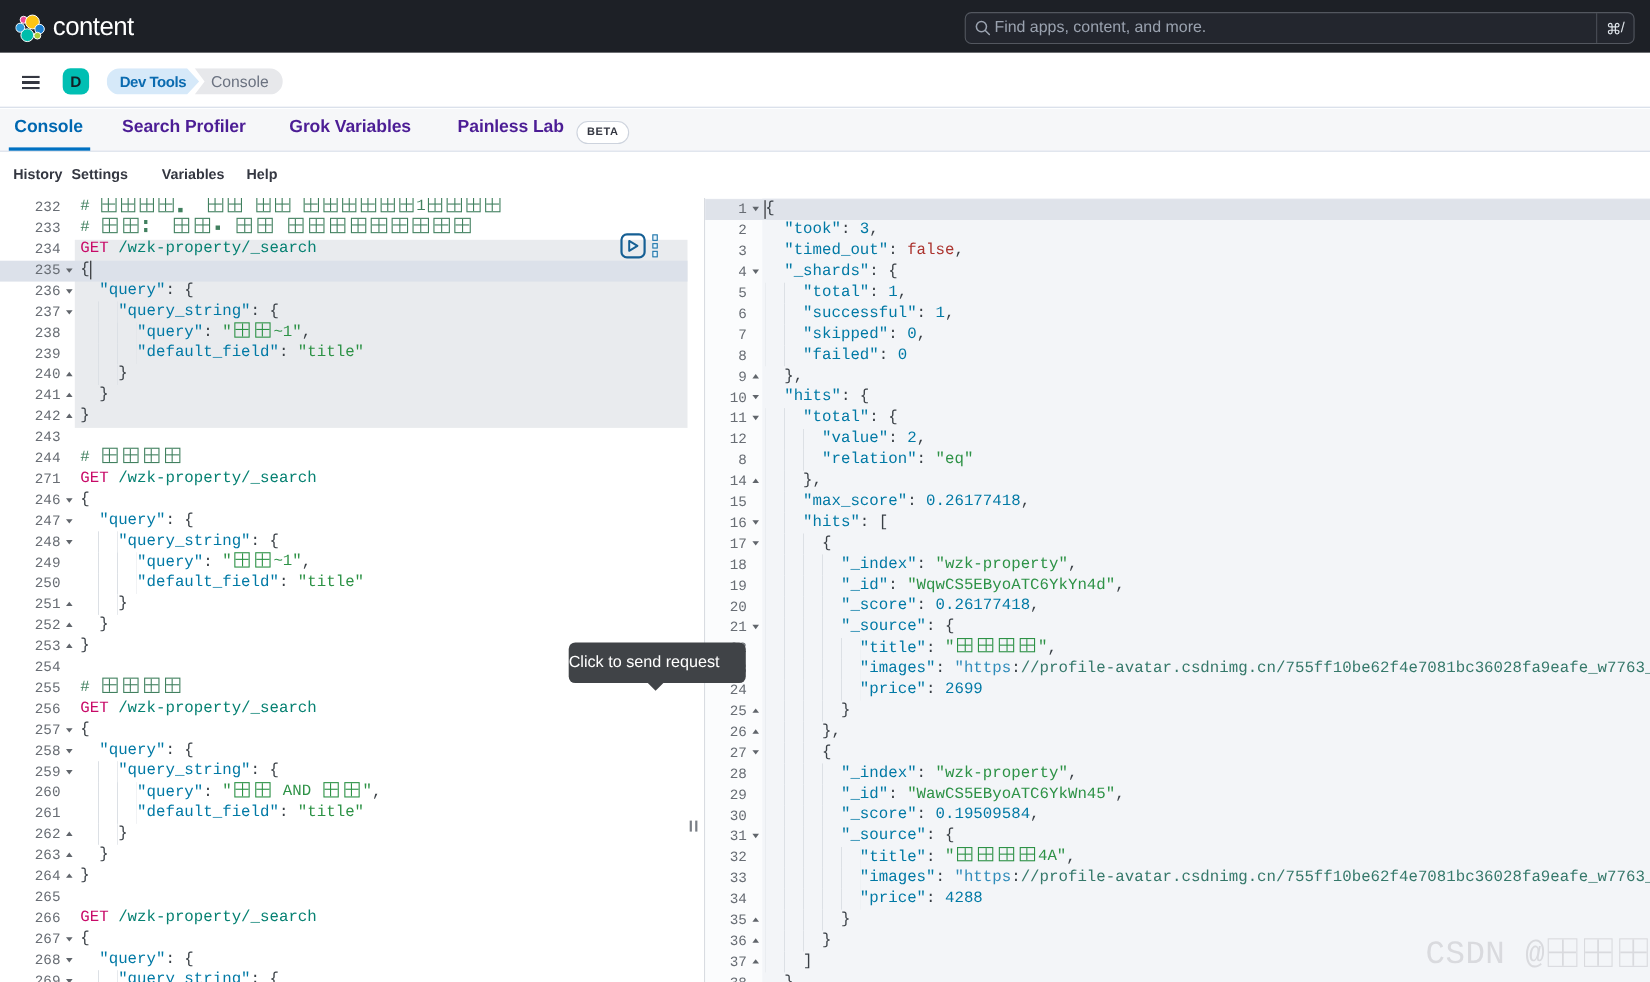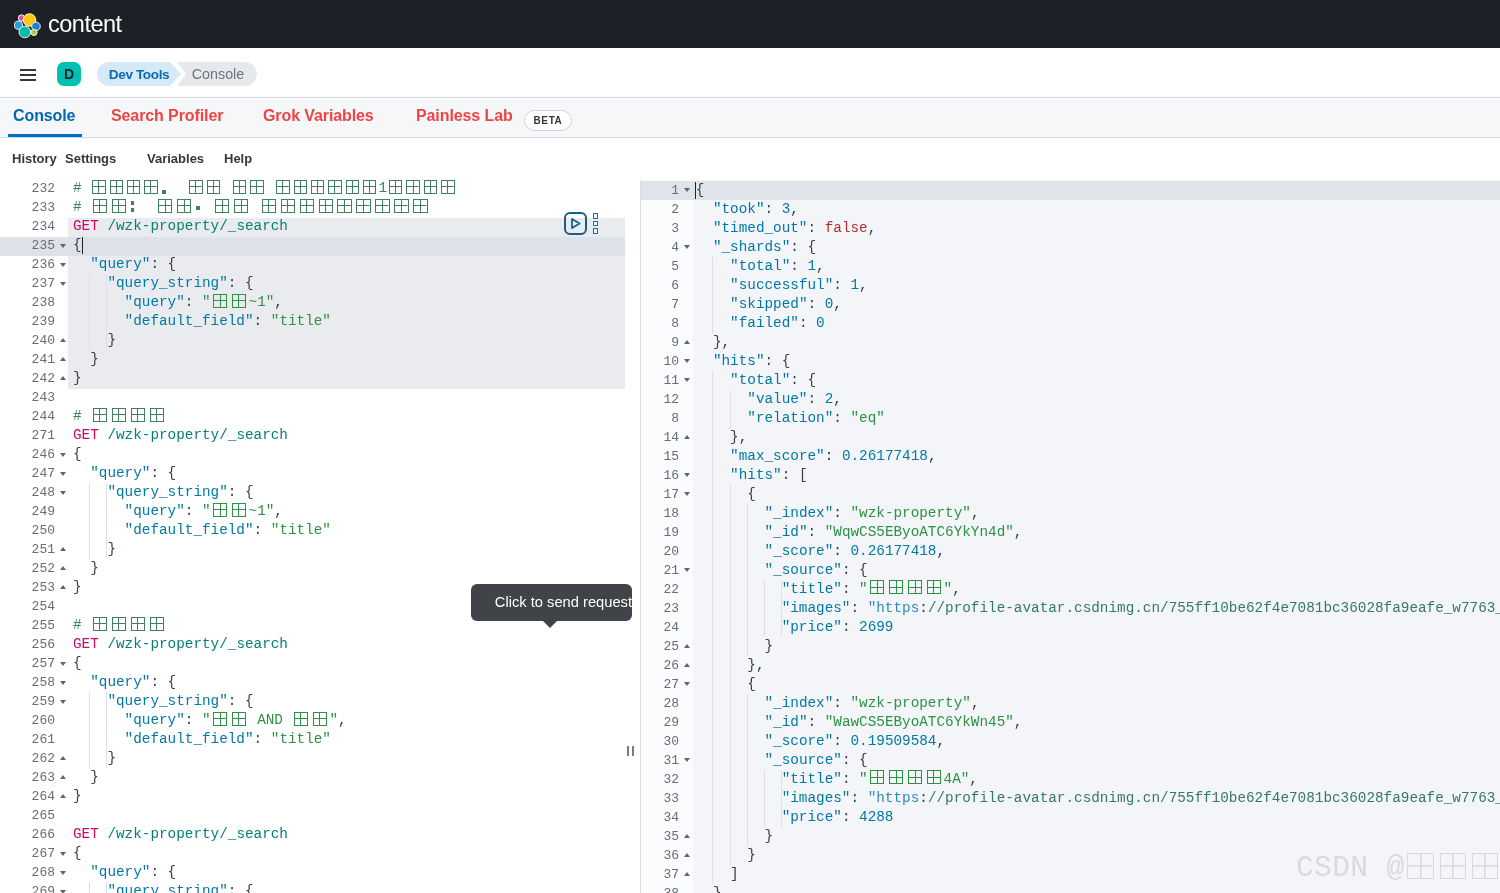--- a/index.html
+++ b/index.html
@@ -19,21 +19,21 @@
 .tbar{position:absolute;left:0;top:48px;width:1500px;height:50px;background:#fff;
   border-bottom:1px solid #d3dae6}
 .burger{position:absolute;left:20px;top:20.5px;width:16px;height:12px;
   background:linear-gradient(#343741 0 2px,transparent 2px 5px,#343741 5px 7px,transparent 7px 10px,#343741 10px 12px)}
 .space{position:absolute;left:57px;top:14px;width:24px;height:24px;border-radius:7px;
   background:#00bfb3;color:#122025;font-weight:bold;font-size:14px;text-align:center;line-height:24px}
 .crumbs{position:absolute;left:97px;top:14px}
 
 .tstrip{position:absolute;left:0;top:99px;width:1500px;height:39px;background:#f6f7f9;
   border-bottom:1px solid #d3dae6}
-.tstrip .tab{position:absolute;top:8px;font-size:16px;font-weight:bold;color:#ef4444;letter-spacing:-0.1px}
+.tstrip .tab{position:absolute;top:8px;font-size:16px;font-weight:bold;color:#4c1d95;letter-spacing:-0.1px}
 .tab.act{color:#0068b1}
 .underl{position:absolute;left:8px;top:35px;width:74px;height:3px;background:#0071c2}
 .beta{position:absolute;left:524px;top:11px;width:48px;height:21px;border:1px solid #cdd3dd;
   border-radius:11px;background:#fff;font-size:10px;font-weight:bold;letter-spacing:.6px;
   color:#343741;text-align:center;line-height:19px}
 
 .mrow{position:absolute;left:0;top:138px;width:1264px;height:42px;background:#fff}
 .mrow span{position:absolute;top:13px;font-size:13px;font-weight:bold;color:#343741}
 
 .ed{position:absolute;left:0;top:180px;width:1500px;height:713px;background:#fff;overflow:hidden;
@@ -74,22 +74,22 @@
 .hc{display:inline-block;width:4px;height:4.5px;margin:0 12.6px 0 2.4px;background:currentColor;vertical-align:-2px}
 .hd{display:inline-block;width:4px;height:4.5px;margin:0 12.6px 0 2.4px;background:currentColor;vertical-align:1px}
 .hl{display:inline-block;width:3.8px;height:11px;margin:0 12.8px 0 2.4px;vertical-align:-1px;
   background:linear-gradient(currentColor 0 3.8px,transparent 3.8px 7.2px,currentColor 7.2px 11px)}
 
 .play{position:absolute;left:564px;top:32px;width:23px;height:23px;border:2px solid #155f94;border-radius:6px}
 .play svg{position:absolute;left:3px;top:3px}
 .kebab{position:absolute;left:592.5px;top:33px}
 .kebab i{display:block;width:5.5px;height:5.5px;border:1.6px solid #1a72a8;background:#eaf5fc;margin-bottom:2px;box-sizing:border-box}
 
-.tip{position:absolute;left:471px;top:404px;width:161px;height:37px;background:#404347;border-radius:6px;
-  color:#fff;font-family:"Liberation Sans",sans-serif;font-size:14.7px;text-align:right;line-height:36px}
+.tip{position:absolute;left:517px;top:404px;width:161px;height:37px;background:#404347;border-radius:6px;
+  color:#fff;font-family:"Liberation Sans",sans-serif;font-size:14.7px;text-align:left;line-height:36px}
 .tip:after{content:"";position:absolute;left:71px;top:36px;width:0;height:0;
   border-left:8px solid transparent;border-right:8px solid transparent;border-top:8px solid #404347}
 
 .rz{position:absolute;left:627px;top:566px;width:7px;height:10px;
   border-left:2px solid #797e85;border-right:2px solid #797e85}
 
 .wm{position:absolute;left:1296px;top:673px;color:#d9dade;font-size:29.5px;letter-spacing:.4px;white-space:nowrap}
 .wh{display:inline-block;width:26.5px;height:26px;margin:0 2.8px;vertical-align:-3.5px;border:1.8px solid currentColor;
   background:linear-gradient(currentColor,currentColor) 50% 50%/100% 1.6px no-repeat,
              linear-gradient(currentColor,currentColor) 50% 50%/1.6px 100% no-repeat}
@@ -98,20 +98,30 @@
 <div class="hdr">
   <span class="logo"><svg width="29" height="29" viewBox="0 0 29 29">
 <circle cx="7.5" cy="6" r="3.2" fill="#ee4c98" stroke="#fff" stroke-width="0.9"></circle>
 <circle cx="15.5" cy="8" r="6.3" fill="#fdc514" stroke="#fff" stroke-width="0.9"></circle>
 <circle cx="4.4" cy="13.2" r="4.1" fill="#2f9ddc" stroke="#fff" stroke-width="0.9"></circle>
 <circle cx="22" cy="14.4" r="4.3" fill="#1b7fd1" stroke="#fff" stroke-width="0.9"></circle>
 <circle cx="10.8" cy="20" r="5.8" fill="#00bdab" stroke="#fff" stroke-width="0.9"></circle>
 <circle cx="20" cy="20.4" r="3.1" fill="#aacd3c" stroke="#fff" stroke-width="0.9"></circle>
 </svg></span>
   <span class="brand">content</span>
+  <div class="sbar">
+      <svg width="15" height="15" viewBox="0 0 15 15">
+<circle cx="6.2" cy="6.2" r="4.6" fill="none" stroke="#9aa2af" stroke-width="1.4"></circle>
+<line x1="9.7" y1="9.7" x2="13.4" y2="13.4" stroke="#9aa2af" stroke-width="1.4" stroke-linecap="round"></line>
+</svg>
+      <span class="ph">Find apps, content, and more.</span>
+    <span class="skey"><svg width="12" height="12" viewBox="0 0 16 16" style="vertical-align:-1.5px">
+          <path fill="none" stroke="#dfe4ea" stroke-width="1.5" d="M6 6 H10 V10 H6 Z M6 6 V3.8 A2.2 2.2 0 1 0 3.8 6 Z M10 6 V3.8 A2.2 2.2 0 1 1 12.2 6 Z M10 10 V12.2 A2.2 2.2 0 1 0 12.2 10 Z M6 10 V12.2 A2.2 2.2 0 1 1 3.8 10 Z"></path>
+        </svg>/</span>
+    </div>
 </div>
 <div class="tbar">
   <div class="burger"></div>
   <div class="space">D</div>
   <div class="crumbs"><svg width="162" height="24" viewBox="0 0 162 24">
 <path d="M12 0 H73 L84 12 L73 24 H12 A12 12 0 0 1 12 0 Z" fill="#d6e9f9"></path>
 <path d="M80 0 H148 A12 12 0 0 1 148 24 H80 L89 12 Z" fill="#e7e8eb"></path>
 <text x="42" y="17" text-anchor="middle" font-size="13.6" font-weight="bold" letter-spacing="-0.4" fill="#0b6bb0" font-family="Liberation Sans,sans-serif">Dev Tools</text>
 <text x="121" y="17" text-anchor="middle" font-size="14.3" fill="#6b7280" font-family="Liberation Sans,sans-serif">Console</text>
 </svg></div>

